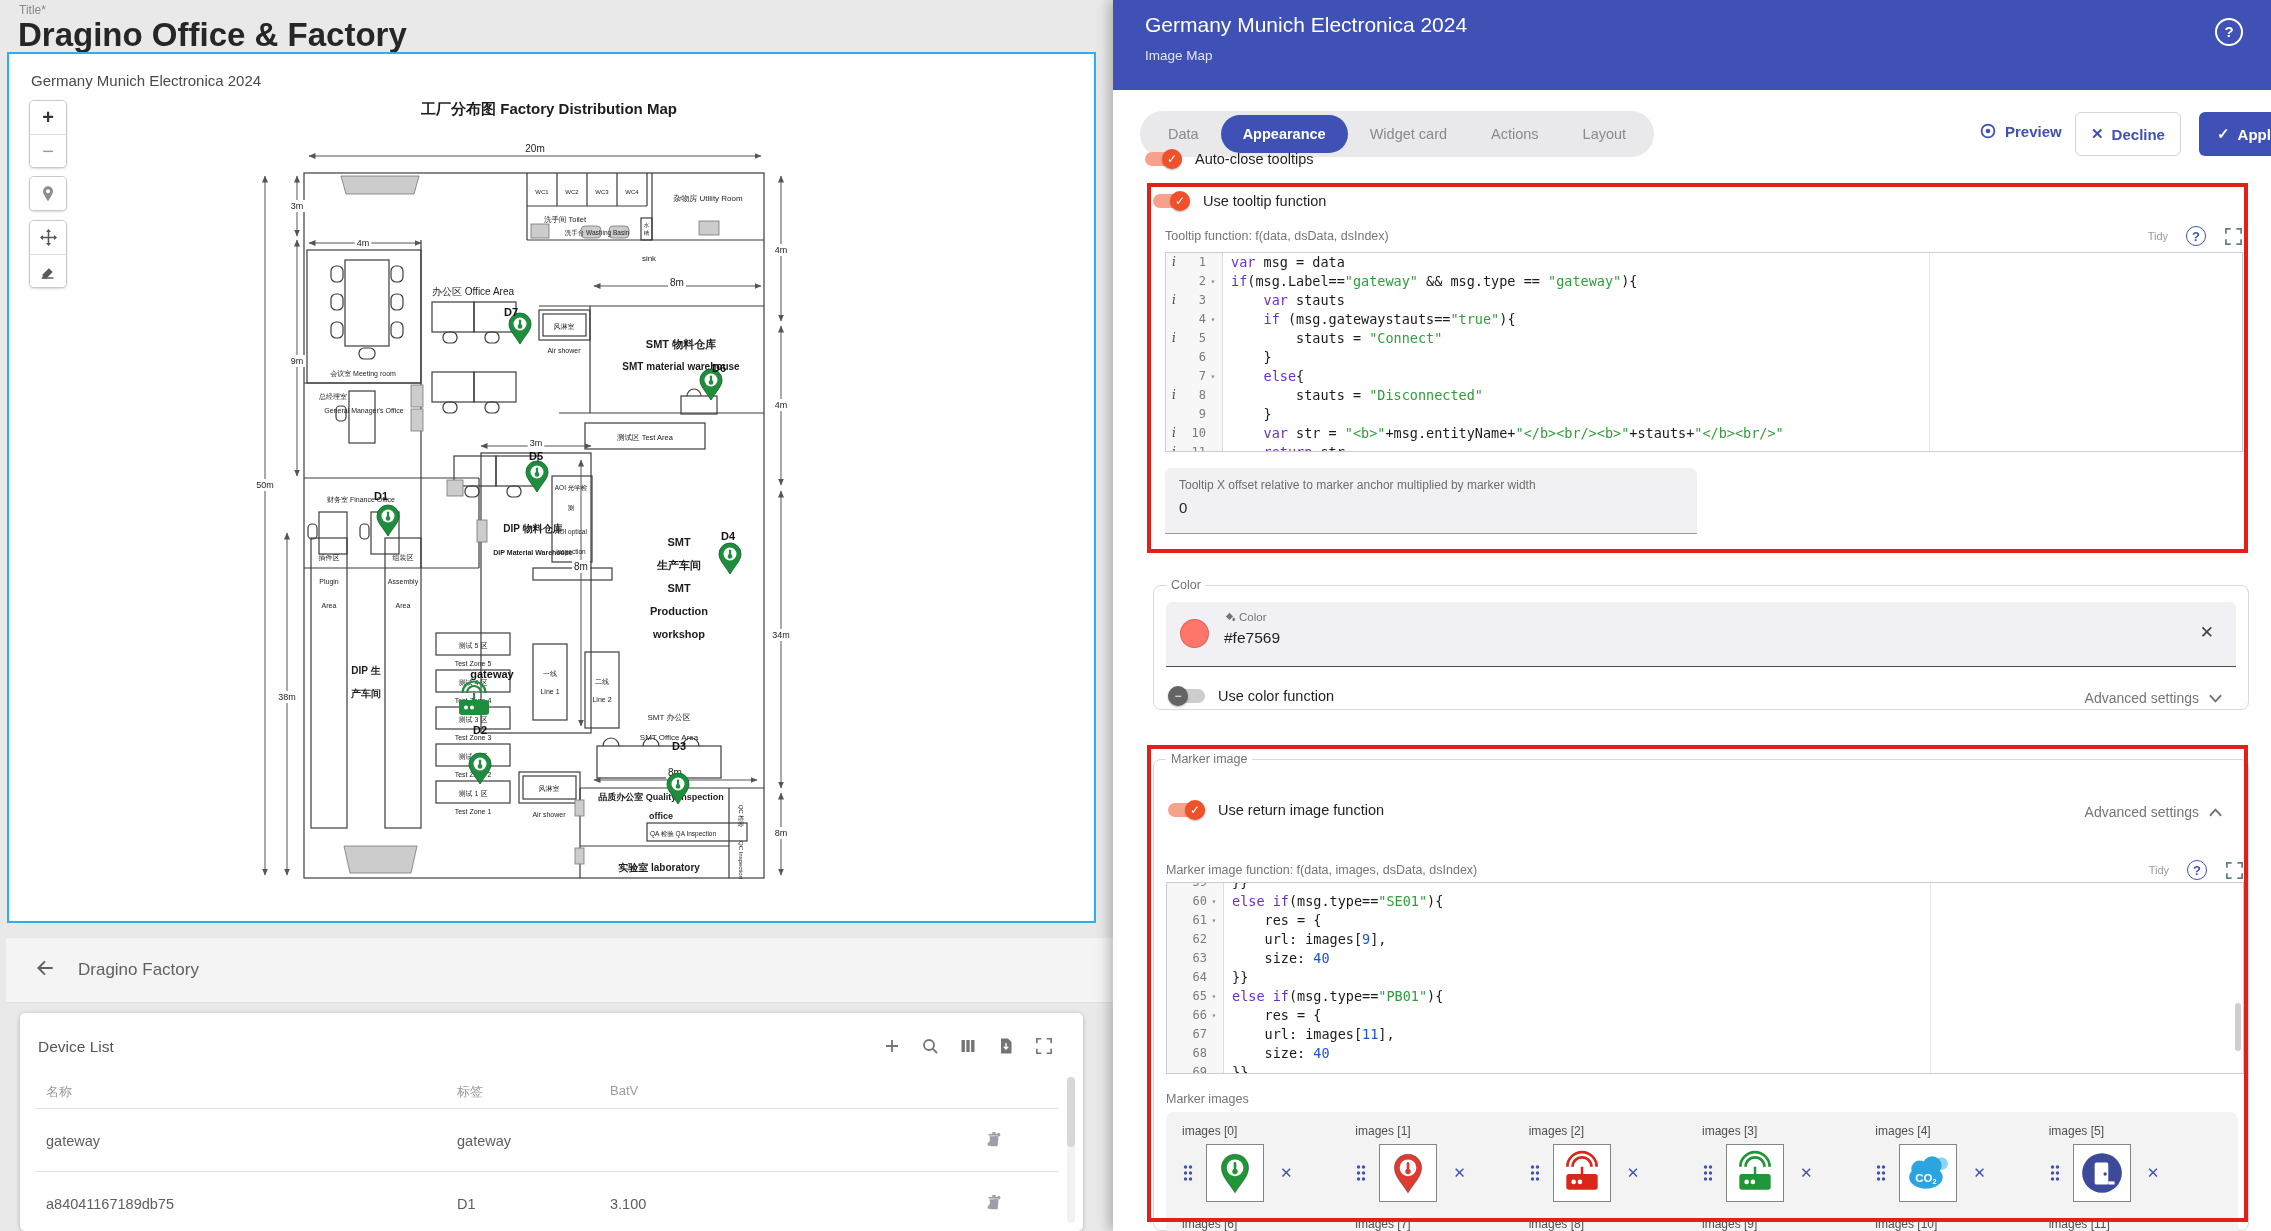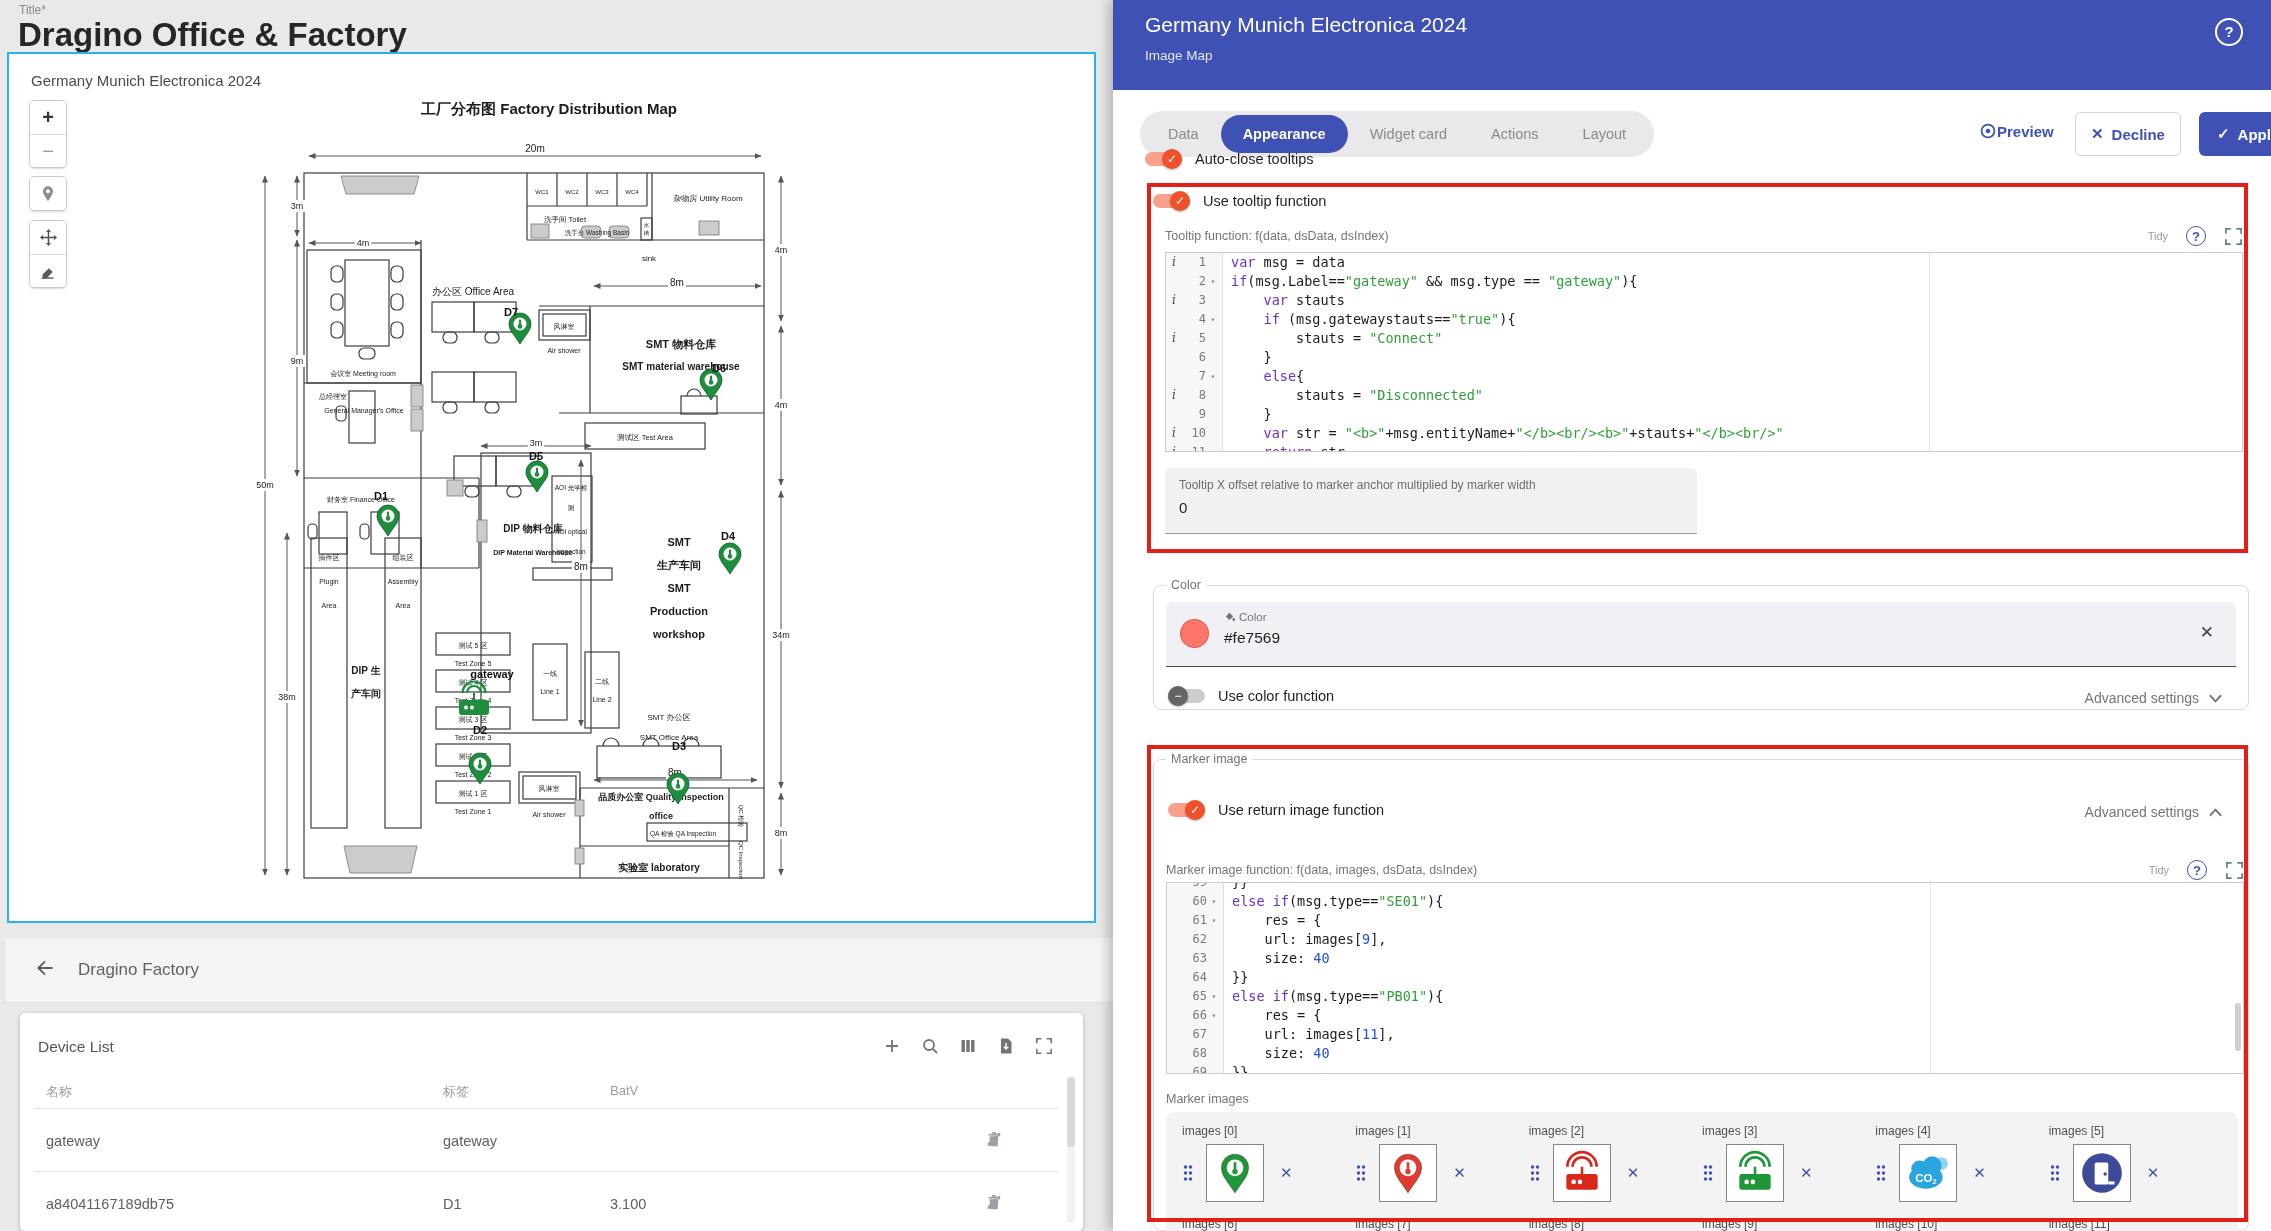--- a/index.html
+++ b/index.html
@@ -26,42 +26,42 @@
              border-bottom:1px solid #e0e0e0;display:flex;align-items:center}
   .state-bar .back{margin-left:28px}
   .state-label{margin-left:22px;font-size:17px;color:#616161}
 
   .device-card{position:absolute;left:20px;top:1013px;width:1063px;height:218px;background:#fff;
                border-radius:5px;box-shadow:0 1px 4px rgba(0,0,0,.25)}
   .dev-title{position:absolute;left:18px;top:25px;font-size:15.5px;color:#555}
   .dev-toolbar{position:absolute;right:30px;top:24px;display:flex;gap:20px;align-items:center}
   .dev-toolbar svg{display:block}
   .dev-head span{position:absolute;top:70px;font-size:13px;color:#9b9b9b}
-  .c-name{left:26px}.c-label{left:423px}.c-batv{left:590px}
+  .c-name{left:26px}.c-label{left:437px}.c-batv{left:590px}
   .dev-sep{position:absolute;left:14px;right:24px;height:1px;background:#e3e3e3}
   .dev-row span{position:absolute;font-size:14.5px;color:#5e5e5e}
   .row-actions{position:absolute;display:flex;gap:26px}
   .dev-scroll{position:absolute;right:8px;top:64px;width:8px;bottom:8px;background:#f2f2f2;border-radius:4px}
   .dev-thumb{position:absolute;right:8px;top:64px;width:8px;height:70px;background:#d8d8d8;border-radius:4px}
 
   
   .panel{position:absolute;left:1113px;top:0;width:1158px;height:1231px;background:#fff;
          box-shadow:-4px 0 12px rgba(0,0,0,.25);overflow:hidden}
   .panel-header{position:absolute;left:0;top:0;width:100%;height:90px;background:#3f51b5}
   .panel-title{position:absolute;left:32px;top:13px;font-size:21px;color:#fff}
   .panel-subtitle{position:absolute;left:32px;top:48px;font-size:13.5px;color:rgba(255,255,255,.85)}
   .help-icon{position:absolute;right:28px;top:18px;width:24px;height:24px;border:2px solid #fff;
              border-radius:50%;color:#fff;font-size:15px;line-height:24px;text-align:center;font-weight:bold}
 
   .tabs-bar{position:absolute;left:27px;top:111px;height:46px;background:#e9e9eb;border-radius:23px;
             display:flex;align-items:center;padding:0 6px}
   .tab{padding:0 22px;font-size:14.5px;color:#8a8a8a;height:38px;line-height:38px;border-radius:19px}
   .tab.active{background:#3f51b5;color:#fff;font-weight:bold}
 
-  .act-preview{position:absolute;left:866px;top:122px;display:flex;align-items:center;
+  .act-preview{position:absolute;left:866px;top:122px;display:flex;gap:8px;align-items:center;
                color:#3f51b5;font-size:15px;font-weight:bold}
   .btn-decline{position:absolute;left:962px;top:112px;width:106px;height:44px;background:#fff;
                border:1px solid #d4d4d4;border-radius:6px;color:#3f51b5;font-size:15px;font-weight:bold;
                display:flex;align-items:center;justify-content:center;gap:8px;box-sizing:border-box}
   .btn-apply{position:absolute;left:1086px;top:112px;width:140px;height:44px;background:#3f51b5;border:none;
              border-radius:6px;color:#fff;font-size:15px;font-weight:bold;display:flex;align-items:center;
              padding-left:18px;gap:8px;box-sizing:border-box}
 
   .tgl{position:relative;width:37px;height:20px;flex:0 0 auto}
   .tgl .track{position:absolute;top:3px;left:0;width:37px;height:14px;border-radius:7px}

